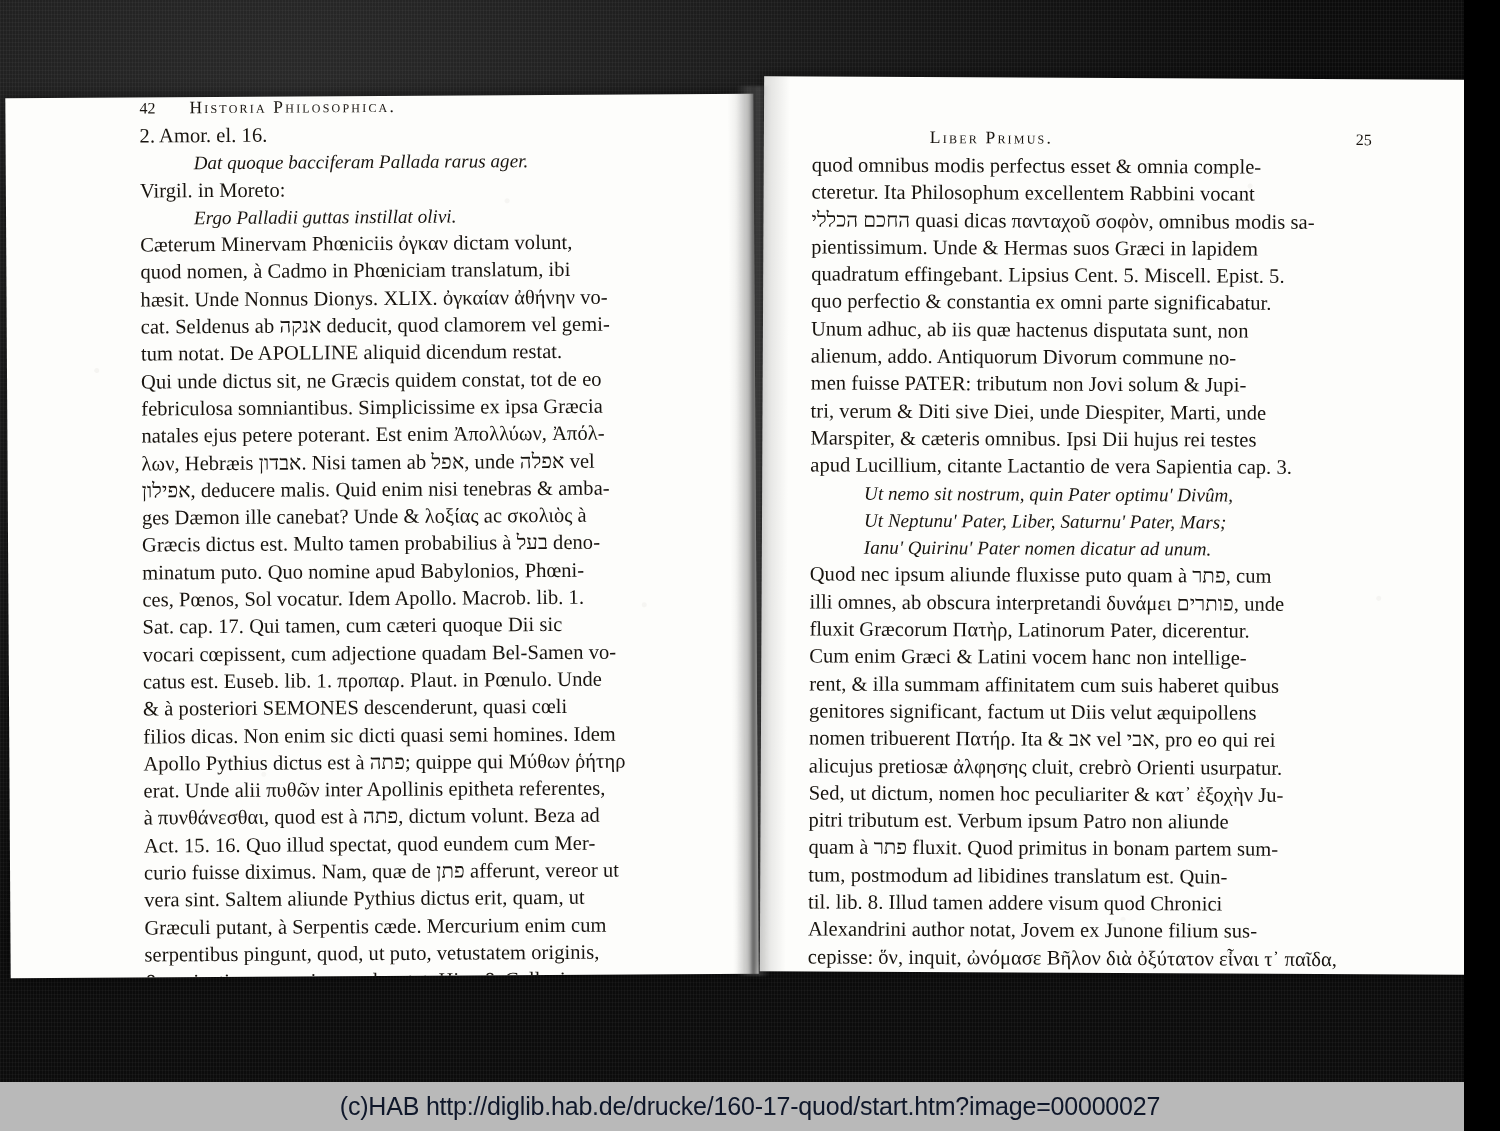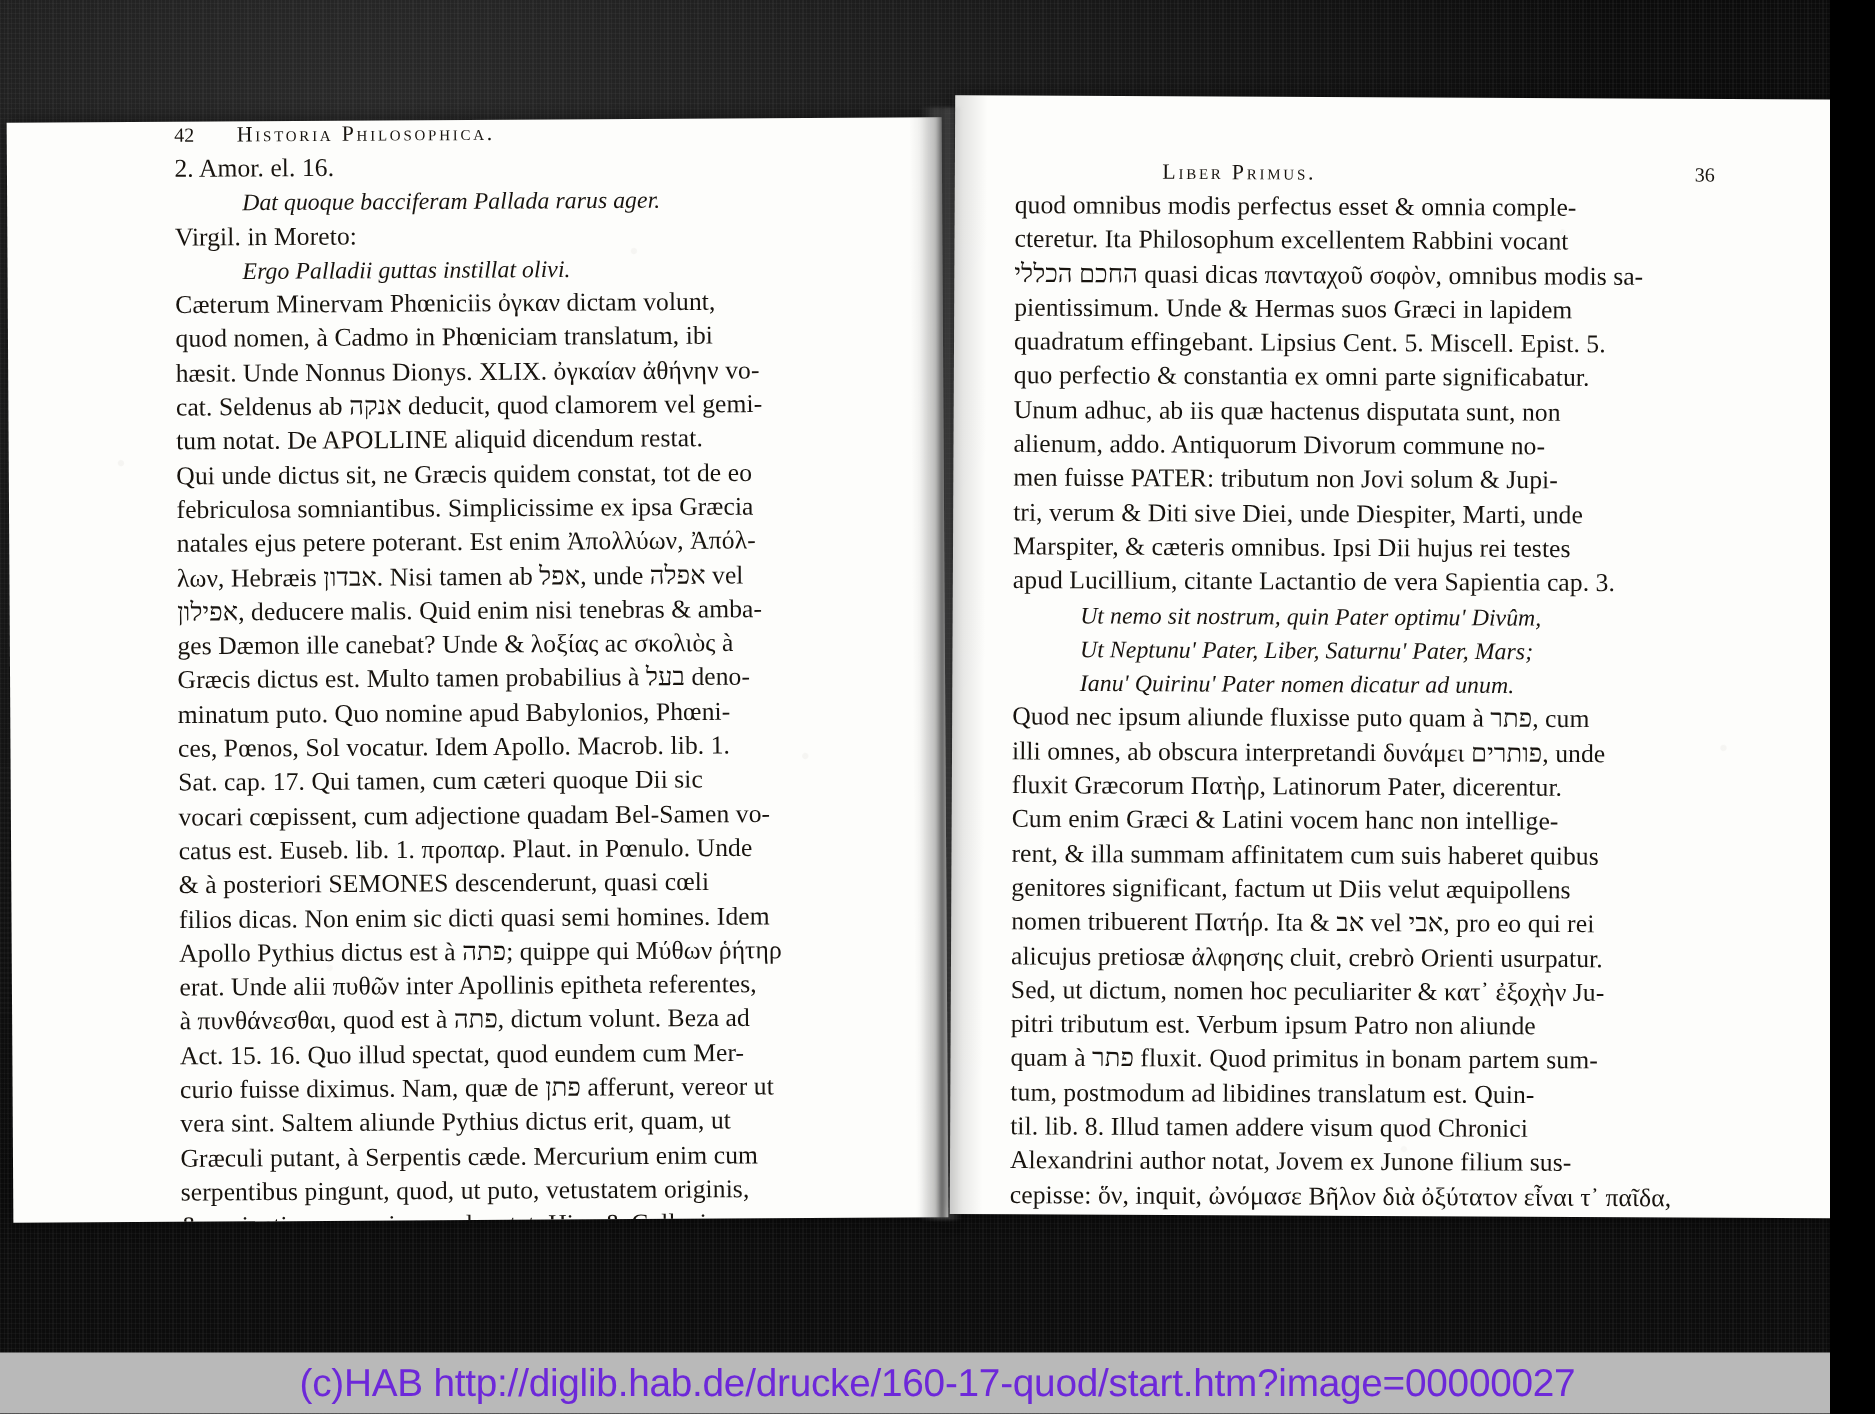--- a/index.html
+++ b/index.html
@@ -143,22 +143,22 @@
     bottom: 0;
     width: 1500px;
     height: 49px;
     background: #b9b9b9;
     display: flex;
     align-items: center;
     justify-content: center;
   }
   #watermark-text {
     font-family: "Liberation Sans", "DejaVu Sans", sans-serif;
-    font-size: 31px;
-    color: #6d28d9;
+    font-size: 25px;
+    color: #0f172a;
     letter-spacing: -0.2px;
     white-space: nowrap;
   }
 </style>
 </head>
 <body>
 
 <div id="scan">
 
   <div id="bg-noise"></div>
@@ -211,21 +211,21 @@
   </div>
 
   <div class="leaf" id="leaf-right">
     <div class="paper-grain"></div>
     <div class="spine-edge"></div>
 
     <div class="typeblock" id="block-right">
 
       <div class="runhead" id="runhead-right">
         <span class="title">Liber Primus.</span>
-        <span class="folio">36</span>
+        <span class="folio">25</span>
       </div>
 
       <div class="line">quod omnibus modis perfectus esset &amp; omnia comple-</div>
       <div class="line">cteretur. Ita Philosophum excellentem Rabbini vocant</div>
       <div class="line">החכם הכללי quasi dicas πανταχοῦ σοφὸν, omnibus modis sa-</div>
       <div class="line">pientissimum. Unde &amp; Hermas suos Græci in lapidem</div>
       <div class="line">quadratum effingebant. Lipsius Cent. 5. Miscell. Epist. 5.</div>
       <div class="line">quo perfectio &amp; constantia ex omni parte significabatur.</div>
       <div class="line">Unum adhuc, ab iis quæ hactenus disputata sunt, non</div>
       <div class="line">alienum, addo. Antiquorum Divorum commune no-</div>

